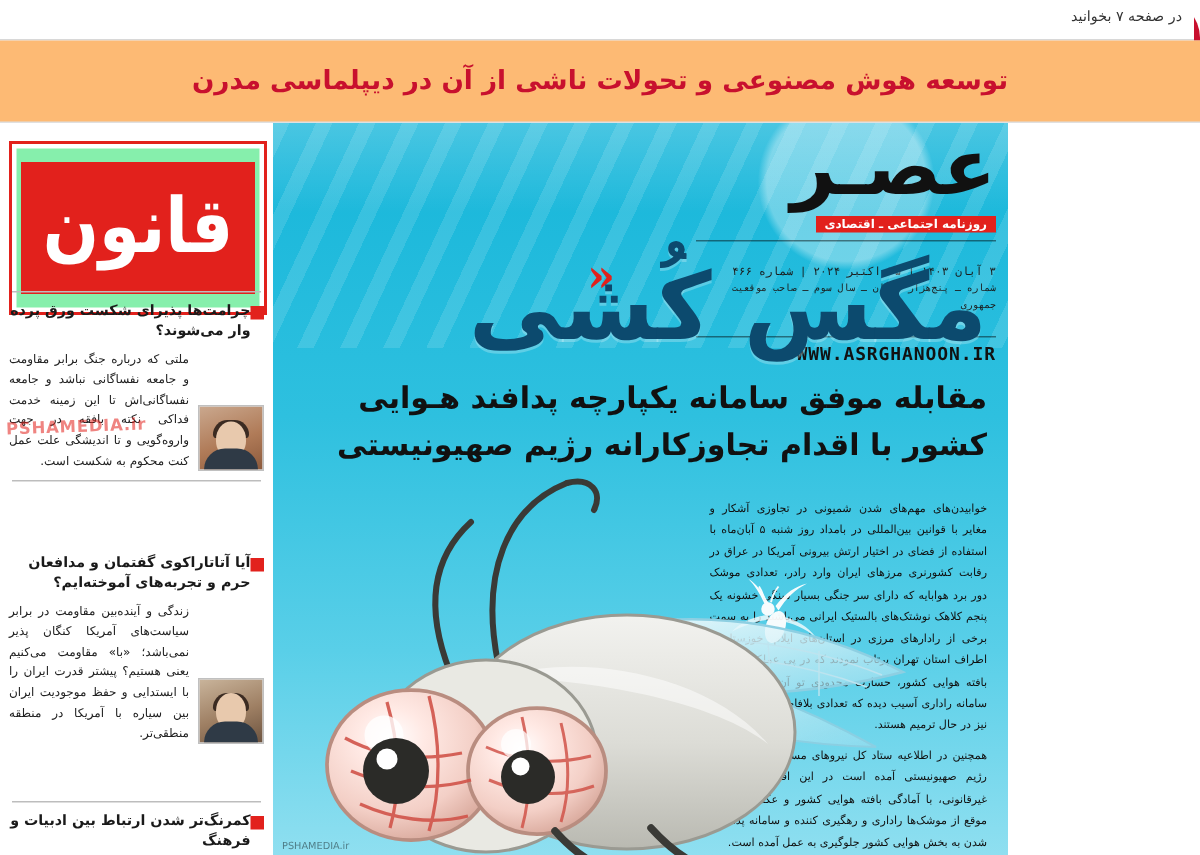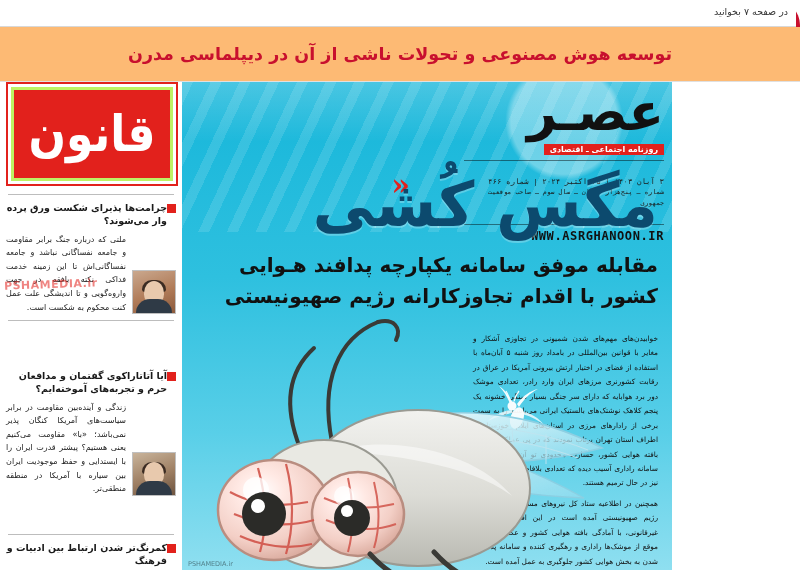--- a/index.html
+++ b/index.html
@@ -53,23 +53,23 @@
   }
 
   
   .sidebar {
     position: absolute; top: 82px; left: 0; width: 182px; height: 488px;
     background: #ffffff;
     direction: rtl;
     overflow: hidden;
   }
   .masthead {
-    position: absolute; top: 2px; right: 6px;
-    width: 168px; height: 100px;
-    background: #bef264;
+    position: absolute; top: 14px; right: 6px;
+    width: 168px; height: 112px;
+    background: #86efac;
     border: 3px solid #ffffff;
     outline: 2px solid #e2211c;
     display: flex; align-items: center; justify-content: center;
   }
   .masthead .mh-inner {
     width: 156px; height: 88px;
     background: #e2211c;
     position: relative;
     display: flex; align-items: center; justify-content: center;
   }

